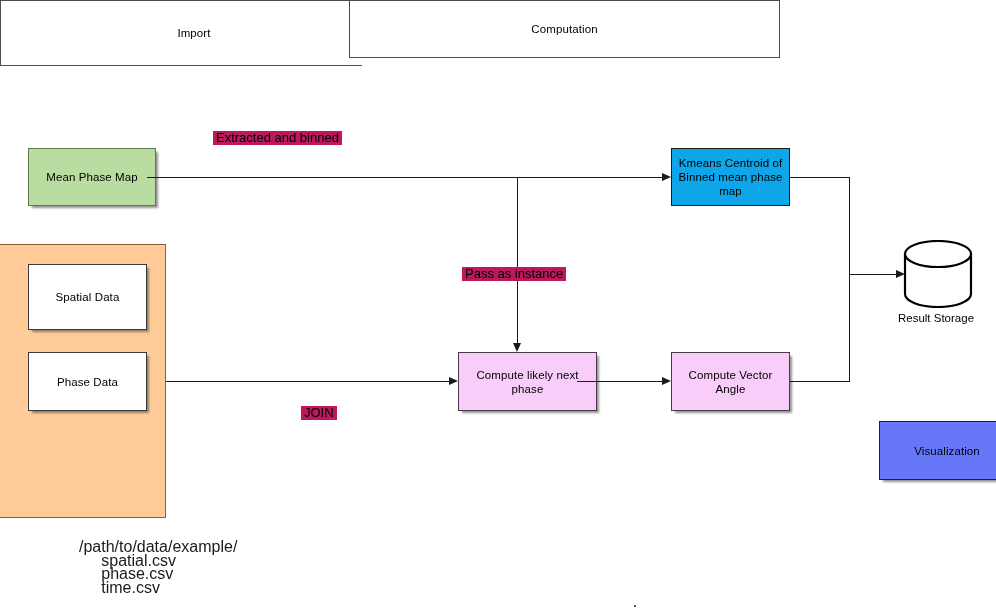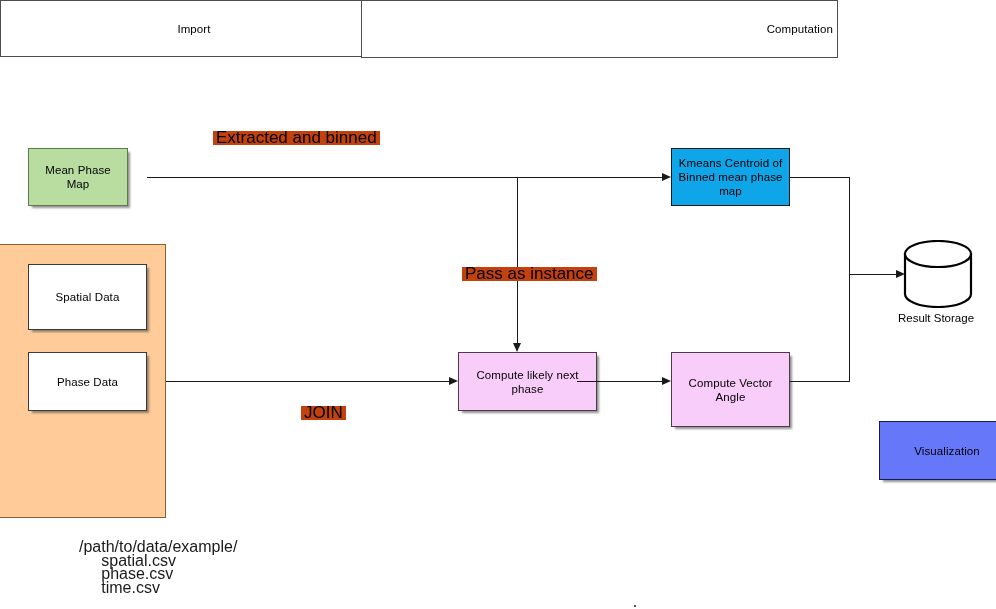--- a/index.html
+++ b/index.html
@@ -65,25 +65,25 @@
     border-left: 9px solid #1a1a1a;
   }
   .arrowhead.down {
     border-left: 4.5px solid transparent;
     border-right: 4.5px solid transparent;
     border-top: 9px solid #1a1a1a;
   }
 
   .edge-label {
     position: absolute;
-    font-size: 17px;
+    font-size: 13px;
     line-height: 14px;
     color: #000000;
     white-space: nowrap;
-    background: #c2410c;
+    background: #be185d;
     padding: 0 3px;
   }
   .caption {
     position: absolute;
     font-size: 11.5px;
     line-height: 14px;
     color: #000000;
     white-space: nowrap;
     text-align: center;
   }
@@ -99,48 +99,48 @@
     position: absolute;
     width: 2px; height: 2px;
     background: #555;
   }
 </style>
 </head>
 <body>
 
 <div id="canvas">
 
-  <div class="node hdr swim-left" style="left:0px; top:0px; width:362px; height:57px;padding-left:25px;">
+  <div class="node hdr swim-left" style="left:0px; top:0px; width:362px; height:66px;padding-left:25px;">
     <span class="lbl">Import</span>
   </div>
-  <div class="node hdr" style="left:361px; top:0px; width:477px; height:58px;justify-content:flex-end;">
+  <div class="node hdr" style="left:349px; top:0px; width:431px; height:58px;">
     <span class="lbl">Computation</span>
   </div>
 
-  <div class="node green shadow" style="left:28px; top:148px; width:100px; height:58px;">
+  <div class="node green shadow" style="left:28px; top:148px; width:128px; height:58px;">
     <span class="lbl">Mean Phase Map</span>
   </div>
 
   <div class="node orange-wrap" style="left:-2px; top:244px; width:168px; height:274px;"></div>
 
   <div class="node white shadow" style="left:28px; top:264px; width:119px; height:66px;">
     <span class="lbl">Spatial Data</span>
   </div>
   <div class="node white shadow" style="left:28px; top:352px; width:119px; height:59px;">
     <span class="lbl">Phase Data</span>
   </div>
 
   <div class="node plainbox" style="left:671px; top:148px; width:119px; height:58px;">
     <span class="lbl">Kmeans Centroid of Binned mean phase map</span>
   </div>
 
   <div class="node pink shadow" style="left:458px; top:352px; width:139px; height:59px;">
     <span class="lbl">Compute likely next phase</span>
   </div>
-  <div class="node pink shadow" style="left:671px; top:352px; width:119px; height:75px;">
+  <div class="node pink shadow" style="left:671px; top:352px; width:119px; height:59px;">
     <span class="lbl">Compute Vector Angle</span>
   </div>
 
   <div class="node blue shadow" style="left:879px; top:421px; width:136px; height:59px;">
     <span class="lbl">Visualization</span>
   </div>
 
   <svg class="cyl" style="left:903px; top:240px;" width="70" height="68" viewBox="0 0 70 68">
     <path d="M2,14 L2,54 A33,13 0 0 0 68,54 L68,14 Z" fill="#ffffff" stroke="#000000" stroke-width="2.2"></path>
     <ellipse cx="35" cy="14" rx="33" ry="13" fill="#ffffff" stroke="#000000" stroke-width="2.2"></ellipse>

